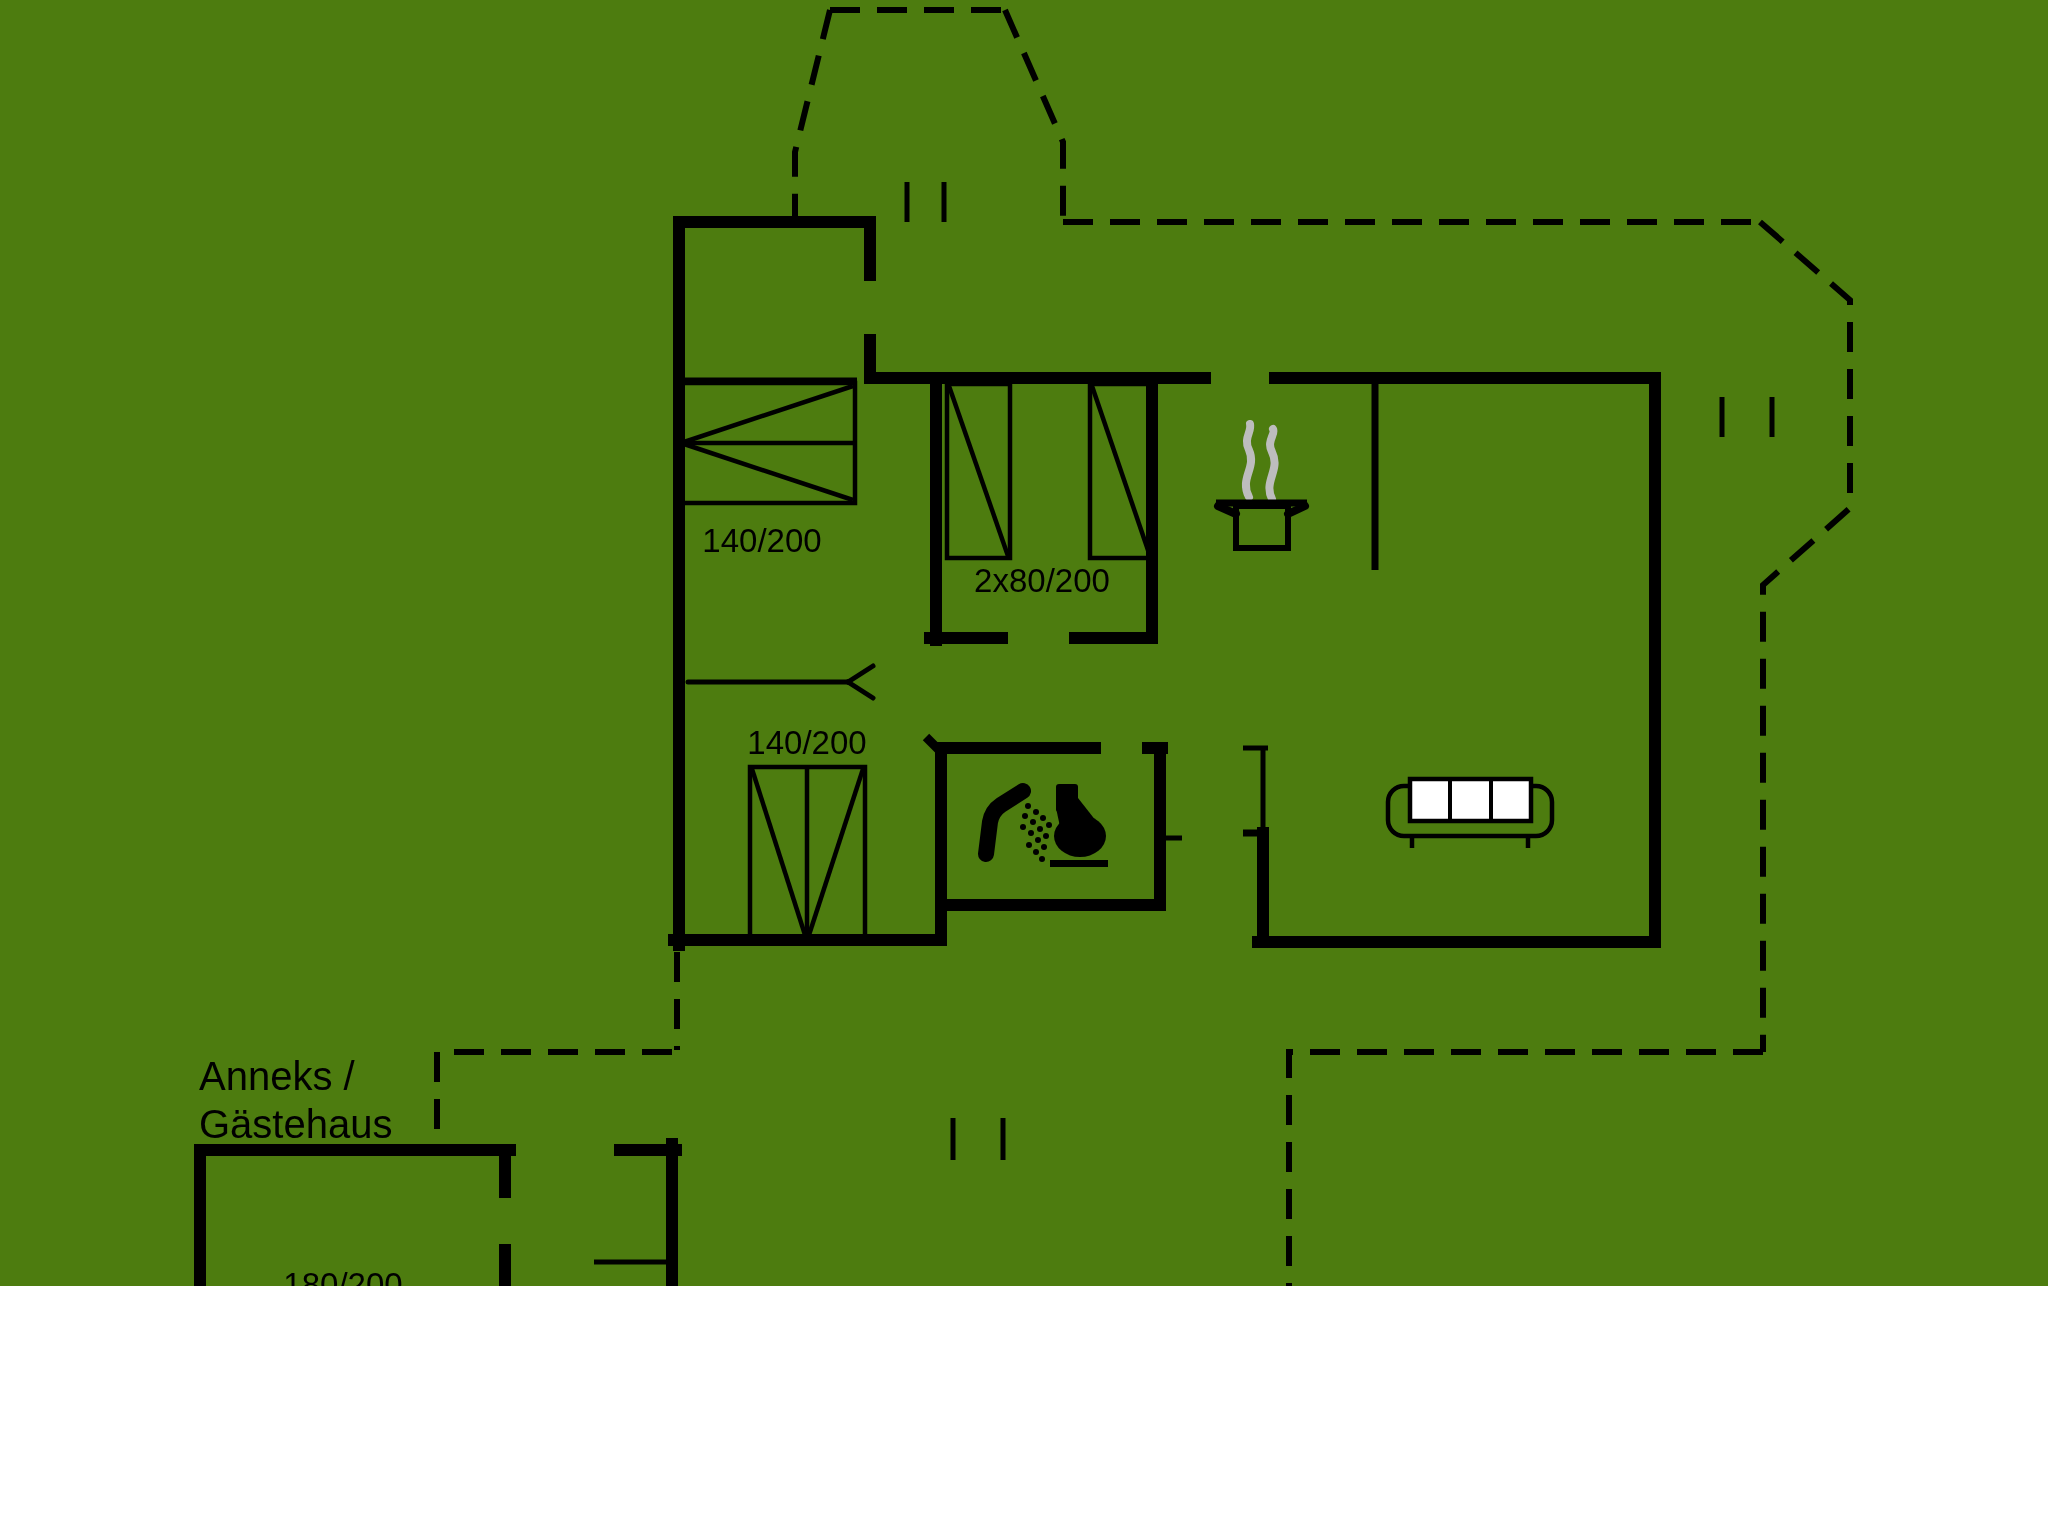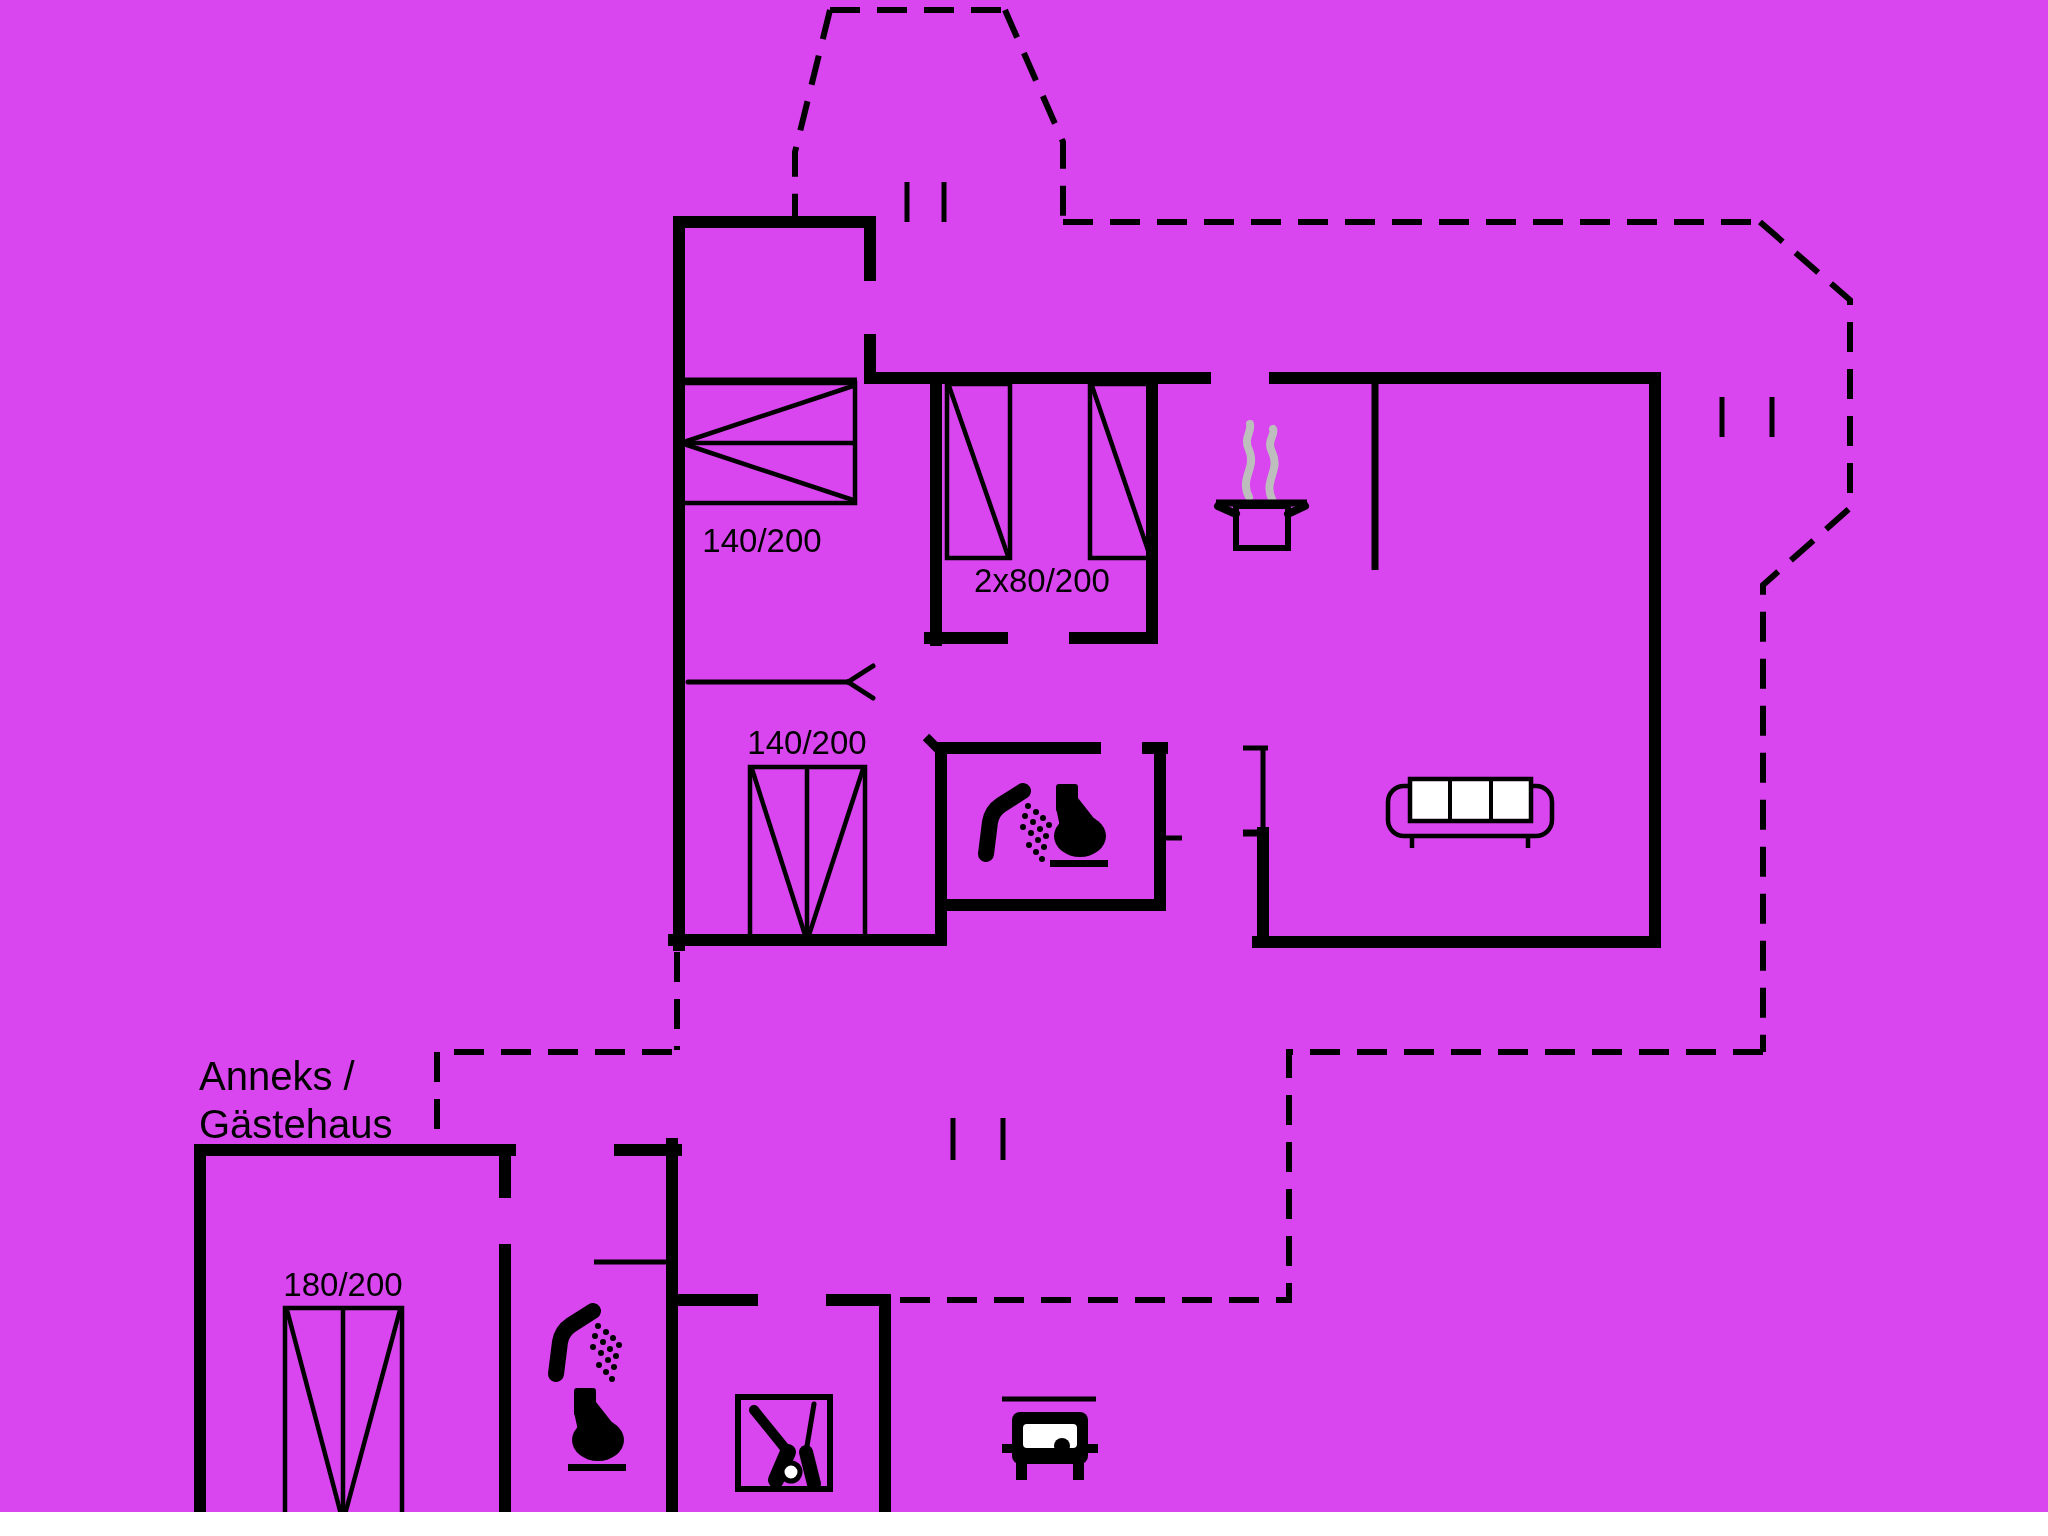--- a/index.html
+++ b/index.html
@@ -4,22 +4,22 @@
 <style>
   html, body {
     margin: 0;
     padding: 0;
     background: #ffffff;
     font-family: "Liberation Sans", sans-serif;
   }
   .plan-canvas {
     position: relative;
     width: 2048px;
-    height: 1512px;
-    background: #d946ef;
+    height: 1286px;
+    background: #4d7c0f;
     overflow: hidden;
   }
   svg { display: block; }
   text {
     font-family: "Liberation Sans", sans-serif;
     fill: #000000;
   }
   .dim-label { font-size: 33px; }
   .annex-heading { font-size: 40px; }
 </style>

